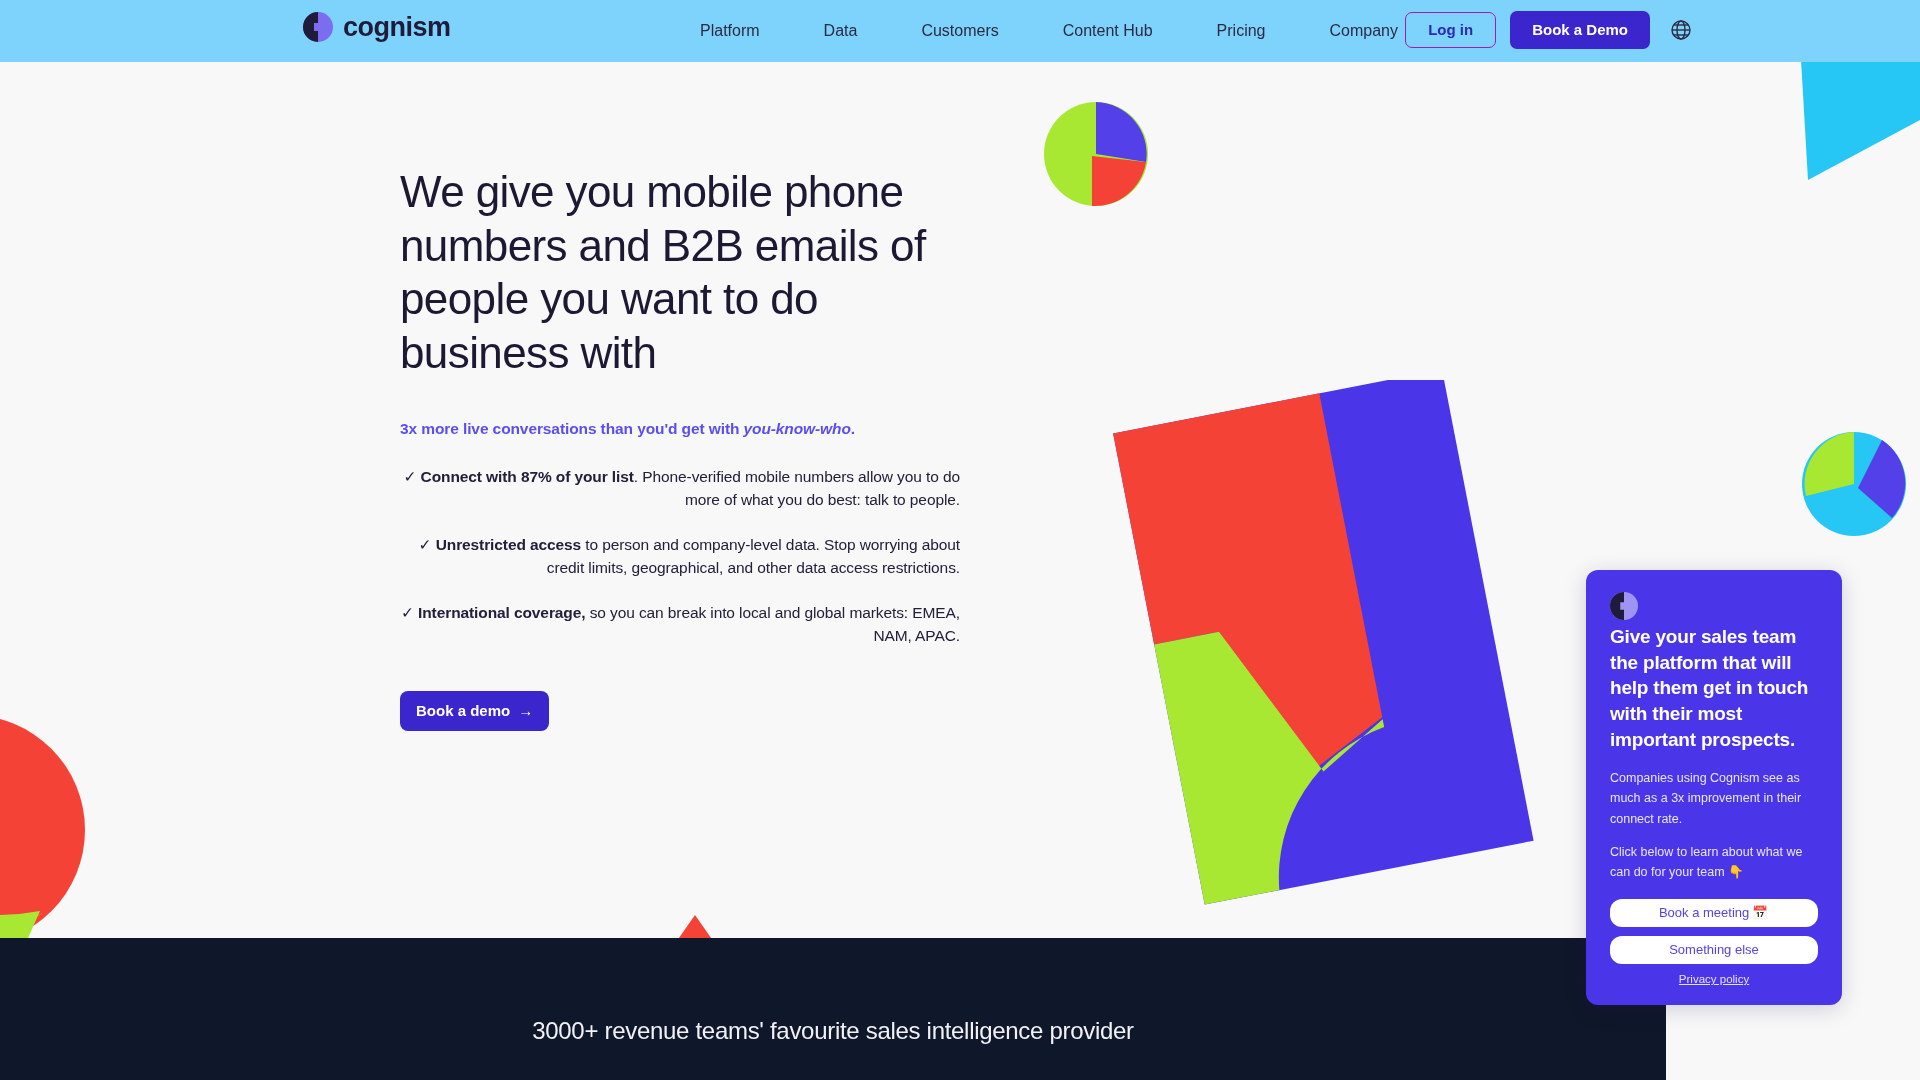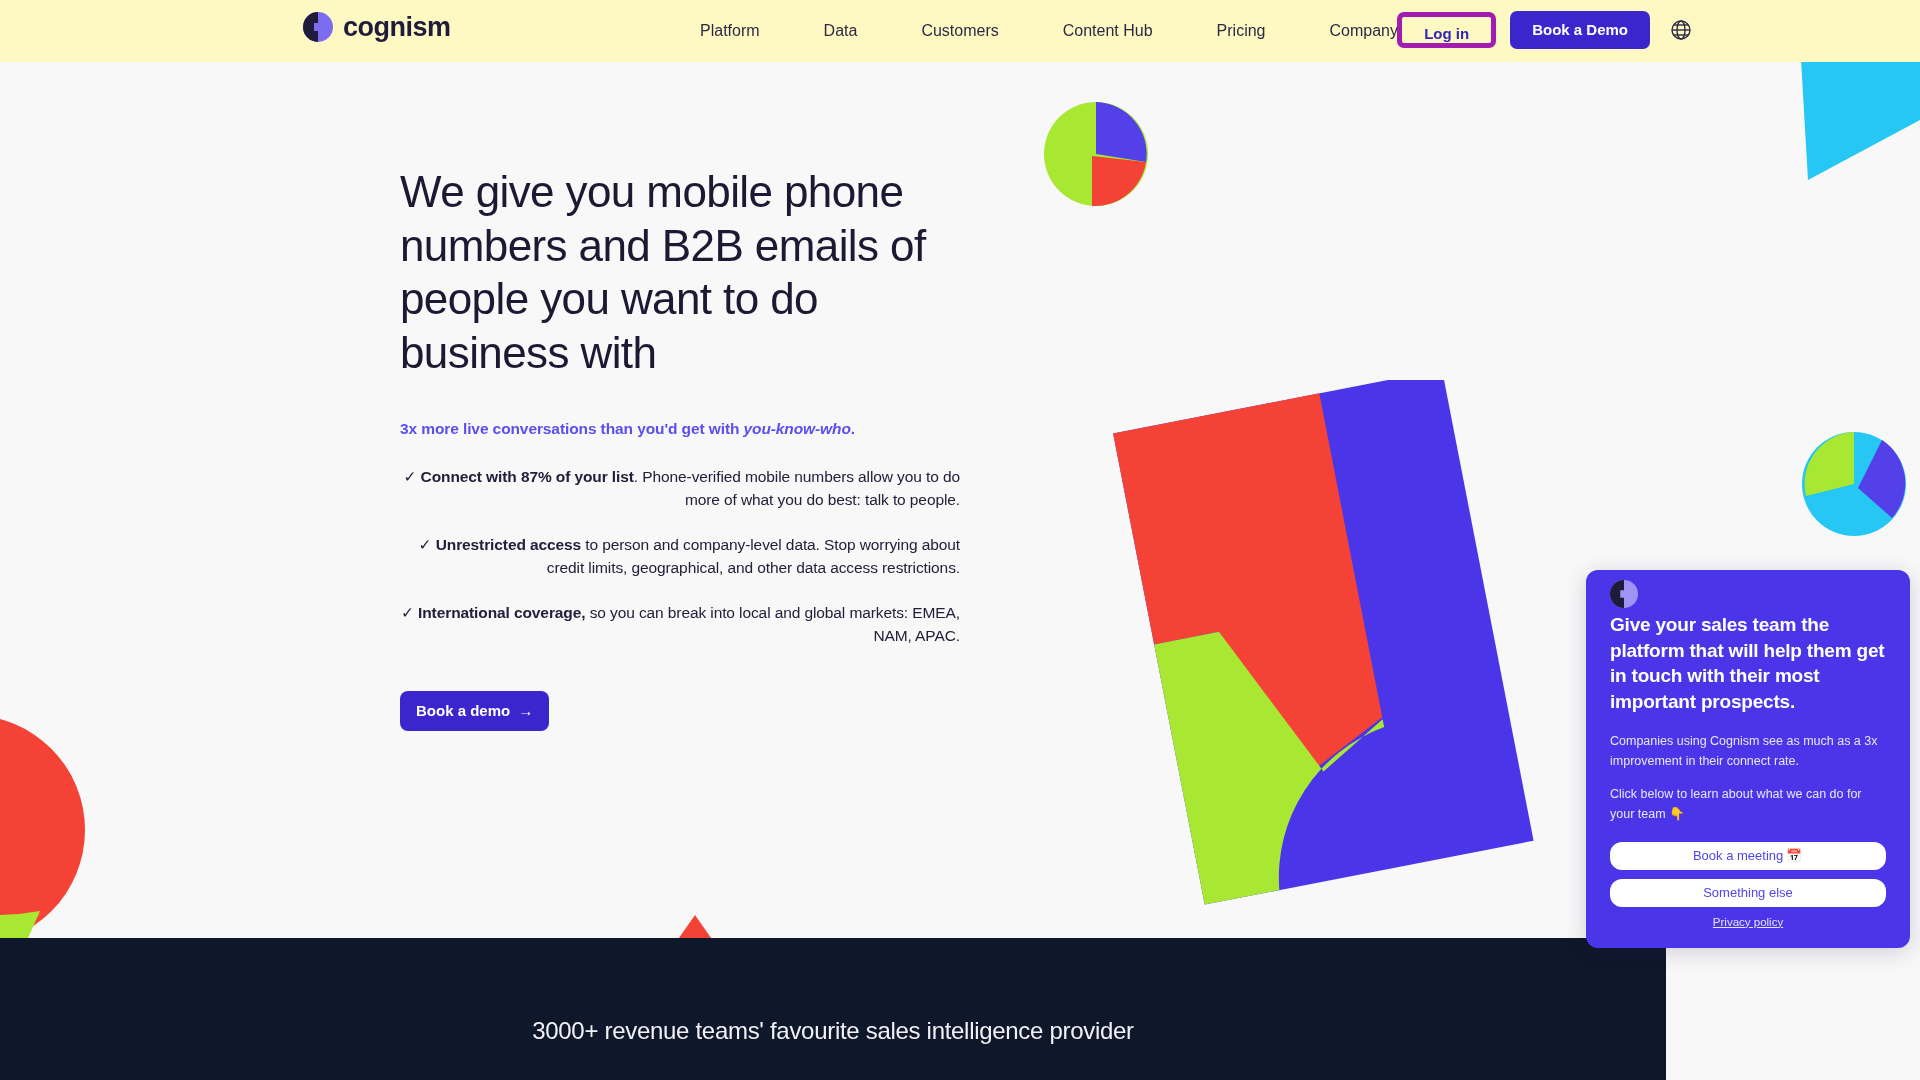--- a/index.html
+++ b/index.html
@@ -18,37 +18,37 @@
   #deco-top-right { top:0; right:0; width:240px; height:180px; }
   #deco-bottom-left { left:-95px; top:715px; width:230px; height:230px; }
   #deco-center { left:1040px; top:380px; width:540px; height:560px; }
   #deco-pie-top { left:1042px; top:100px; width:108px; height:108px; }
   #deco-pie-right { left:1800px; top:430px; width:108px; height:108px; }
   #deco-small-red { left:650px; top:905px; width:90px; height:60px; }
 
   
   .header {
     position:absolute; top:0; left:0; width:1920px; height:62px;
-    background:#fef9c3; z-index:40;
+    background:#7dd3fc; z-index:40;
     display:flex; align-items:center;
   }
   .logo-wrap { position:absolute; left:303px; top:12px; display:flex; align-items:center; gap:10px; }
   .logo-mark { width:30px; height:30px; position:relative; }
   .logo-text { font-size:27px; font-weight:700; color:#1f1b3a; letter-spacing:-0.5px; line-height:1; }
 
   .nav { position:absolute; left:700px; top:0; height:62px; display:flex; align-items:center; gap:0; }
   .nav a {
     font-size:16px; color:#2c2a43; text-decoration:none;
     padding:0 32px; line-height:62px; white-space:nowrap;
   }
   .nav a:first-child { padding-left:0; }
 
   .header-actions { position:absolute; right:228px; top:11px; display:flex; align-items:center; gap:14px; }
   .btn-login {
-    border:5px solid #a21caf; color:#2e27b8; background:transparent;
+    border:1px solid #a21caf; color:#2e27b8; background:transparent;
     font-size:15px; font-weight:700; border-radius:7px;
     padding:0 22px; height:36px; line-height:34px; cursor:pointer;
     font-family:"Liberation Sans", sans-serif;
   }
   .btn-demo {
     border:none; background:#3b25cd; color:#fff;
     font-size:15px; font-weight:700; border-radius:7px;
     padding:0 22px; height:38px; line-height:38px; cursor:pointer;
     font-family:"Liberation Sans", sans-serif;
   }
@@ -85,23 +85,23 @@
     background:#0f172a; z-index:30;
     display:flex; align-items:center; justify-content:center;
   }
   .band-text {
     margin-top:44px; color:#f2f1f7; font-size:24px; font-weight:400;
     letter-spacing:-0.3px;
   }
 
   
   .chat {
-    position:absolute; left:1586px; top:570px; width:324px;
+    position:absolute; left:1586px; top:570px; width:256px;
     background:#4a36e8; border-radius:12px; z-index:50;
-    padding:10px 24px 20px 24px;
+    padding:22px 24px 20px 24px;
     box-shadow:0 4px 22px rgba(30,20,90,0.18);
   }
   .chat-logo { width:28px; height:28px; position:relative; margin-bottom:18px; }
   .chat-title {
     color:#fff; font-size:19px; font-weight:700; line-height:1.35;
     letter-spacing:-0.2px; margin-bottom:16px;
   }
   .chat-body {
     color:#e9e6ff; font-size:12.5px; line-height:1.62; margin-bottom:13px;
   }

